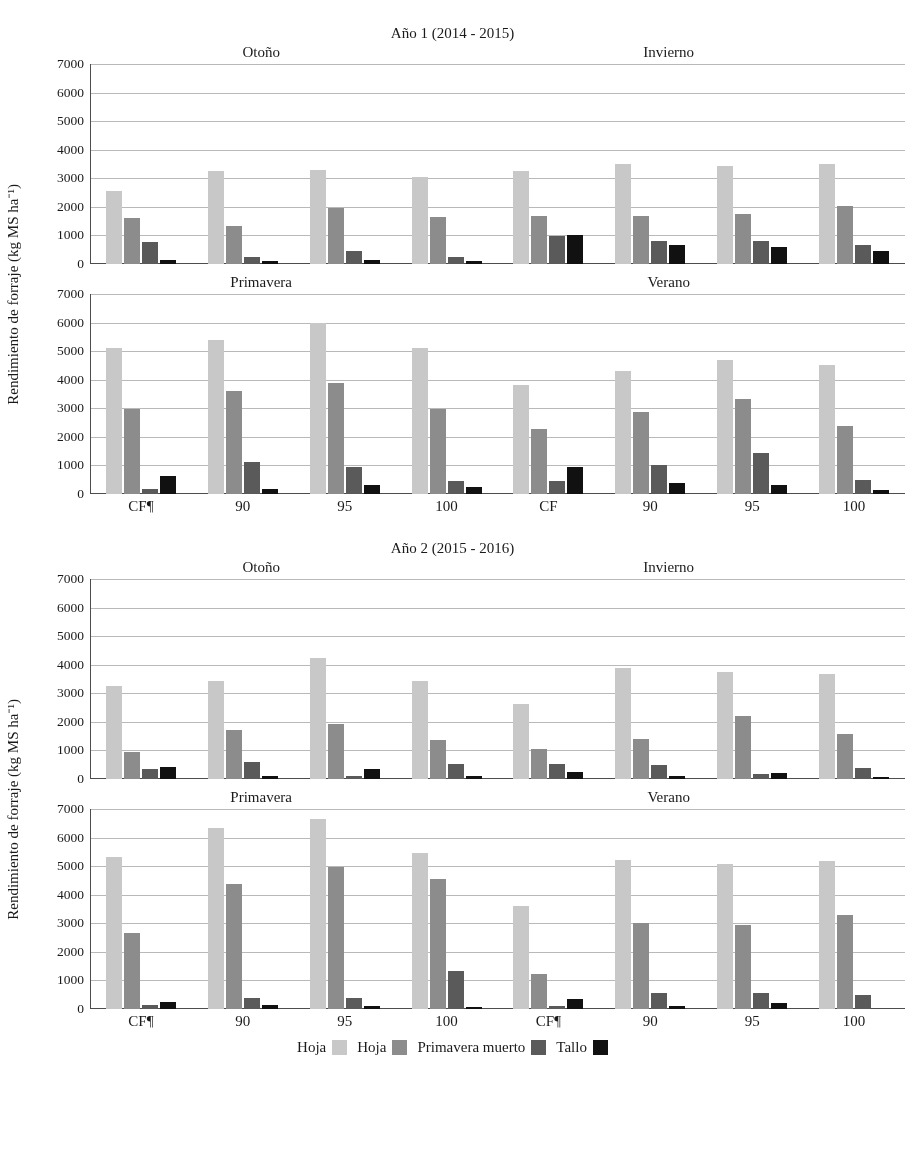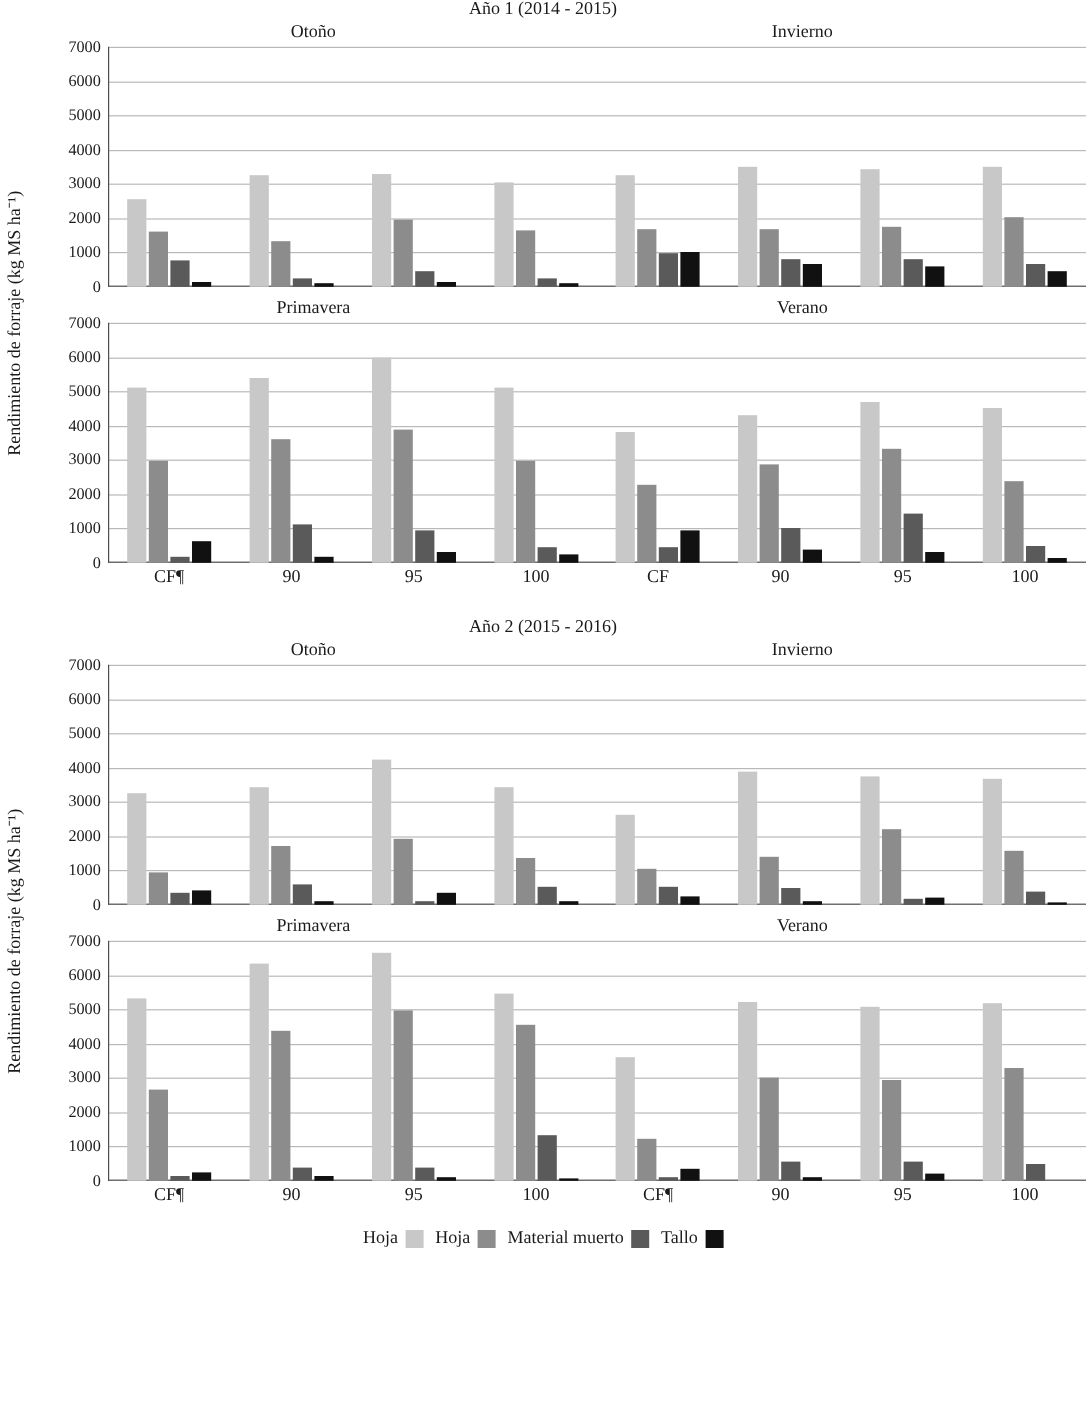--- a/index.html
+++ b/index.html
@@ -146,21 +146,20 @@
     color: #1a1a1a;
     margin-top: 2px;
   }
   .legend {
     display: flex;
     flex-direction: row;
     justify-content: center;
     align-items: center;
     gap: 10px;
     font-size: 15px;
-    margin-top: 10px;
   }
   .legend-item {
     display: flex;
     flex-direction: row;
     align-items: center;
     gap: 6px;
   }
   .legend-swatch {
     width: 15px;
     height: 15px;
@@ -169,21 +168,21 @@
   .legend-label {
     color: #1a1a1a;
   }
 </style>
 </head>
 <body>
 
 <div class="page">
   <div id="render-host">
       <div class="year-block">
-        <div class="year-title" style="margin-top: 0; margin-bottom: 22px;">Año 1 (2014 - 2015)</div>
+        <div class="year-title" style="margin-top: 25px; margin-bottom: 22px;">Año 1 (2014 - 2015)</div>
         <div class="panel-row" style="position: relative;">
           <div class="y-axis-label">
             <span>Rendimiento de forraje (kg MS ha⁻¹)</span>
           </div>
           <div style="margin-left: 28px; flex: 1 1 auto;">
             <div class="subpanel" style="height: 200px; position: relative; margin-top: 0px;">
               <div class="ticks">
                 <div class="tick-label" style="top: 200px;">0</div>
                 <div class="tick-label" style="top: 171.429px;">1000</div>
                 <div class="tick-label" style="top: 142.857px;">2000</div>
@@ -526,21 +525,21 @@
       <div class="legend">
         <div class="legend-item">
           <span class="legend-label">Hoja</span>
           <span class="legend-swatch" style="background: rgb(200, 200, 200);"></span>
         </div>
         <div class="legend-item">
           <span class="legend-label">Hoja</span>
           <span class="legend-swatch" style="background: rgb(140, 140, 140);"></span>
         </div>
         <div class="legend-item">
-          <span class="legend-label">Material muerto</span>
+          <span class="legend-label">Primavera muerto</span>
           <span class="legend-swatch" style="background: rgb(90, 90, 90);"></span>
         </div>
         <div class="legend-item">
           <span class="legend-label">Tallo</span>
           <span class="legend-swatch" style="background: rgb(17, 17, 17);"></span>
         </div>
       </div>
     </div>
 </div>
 

